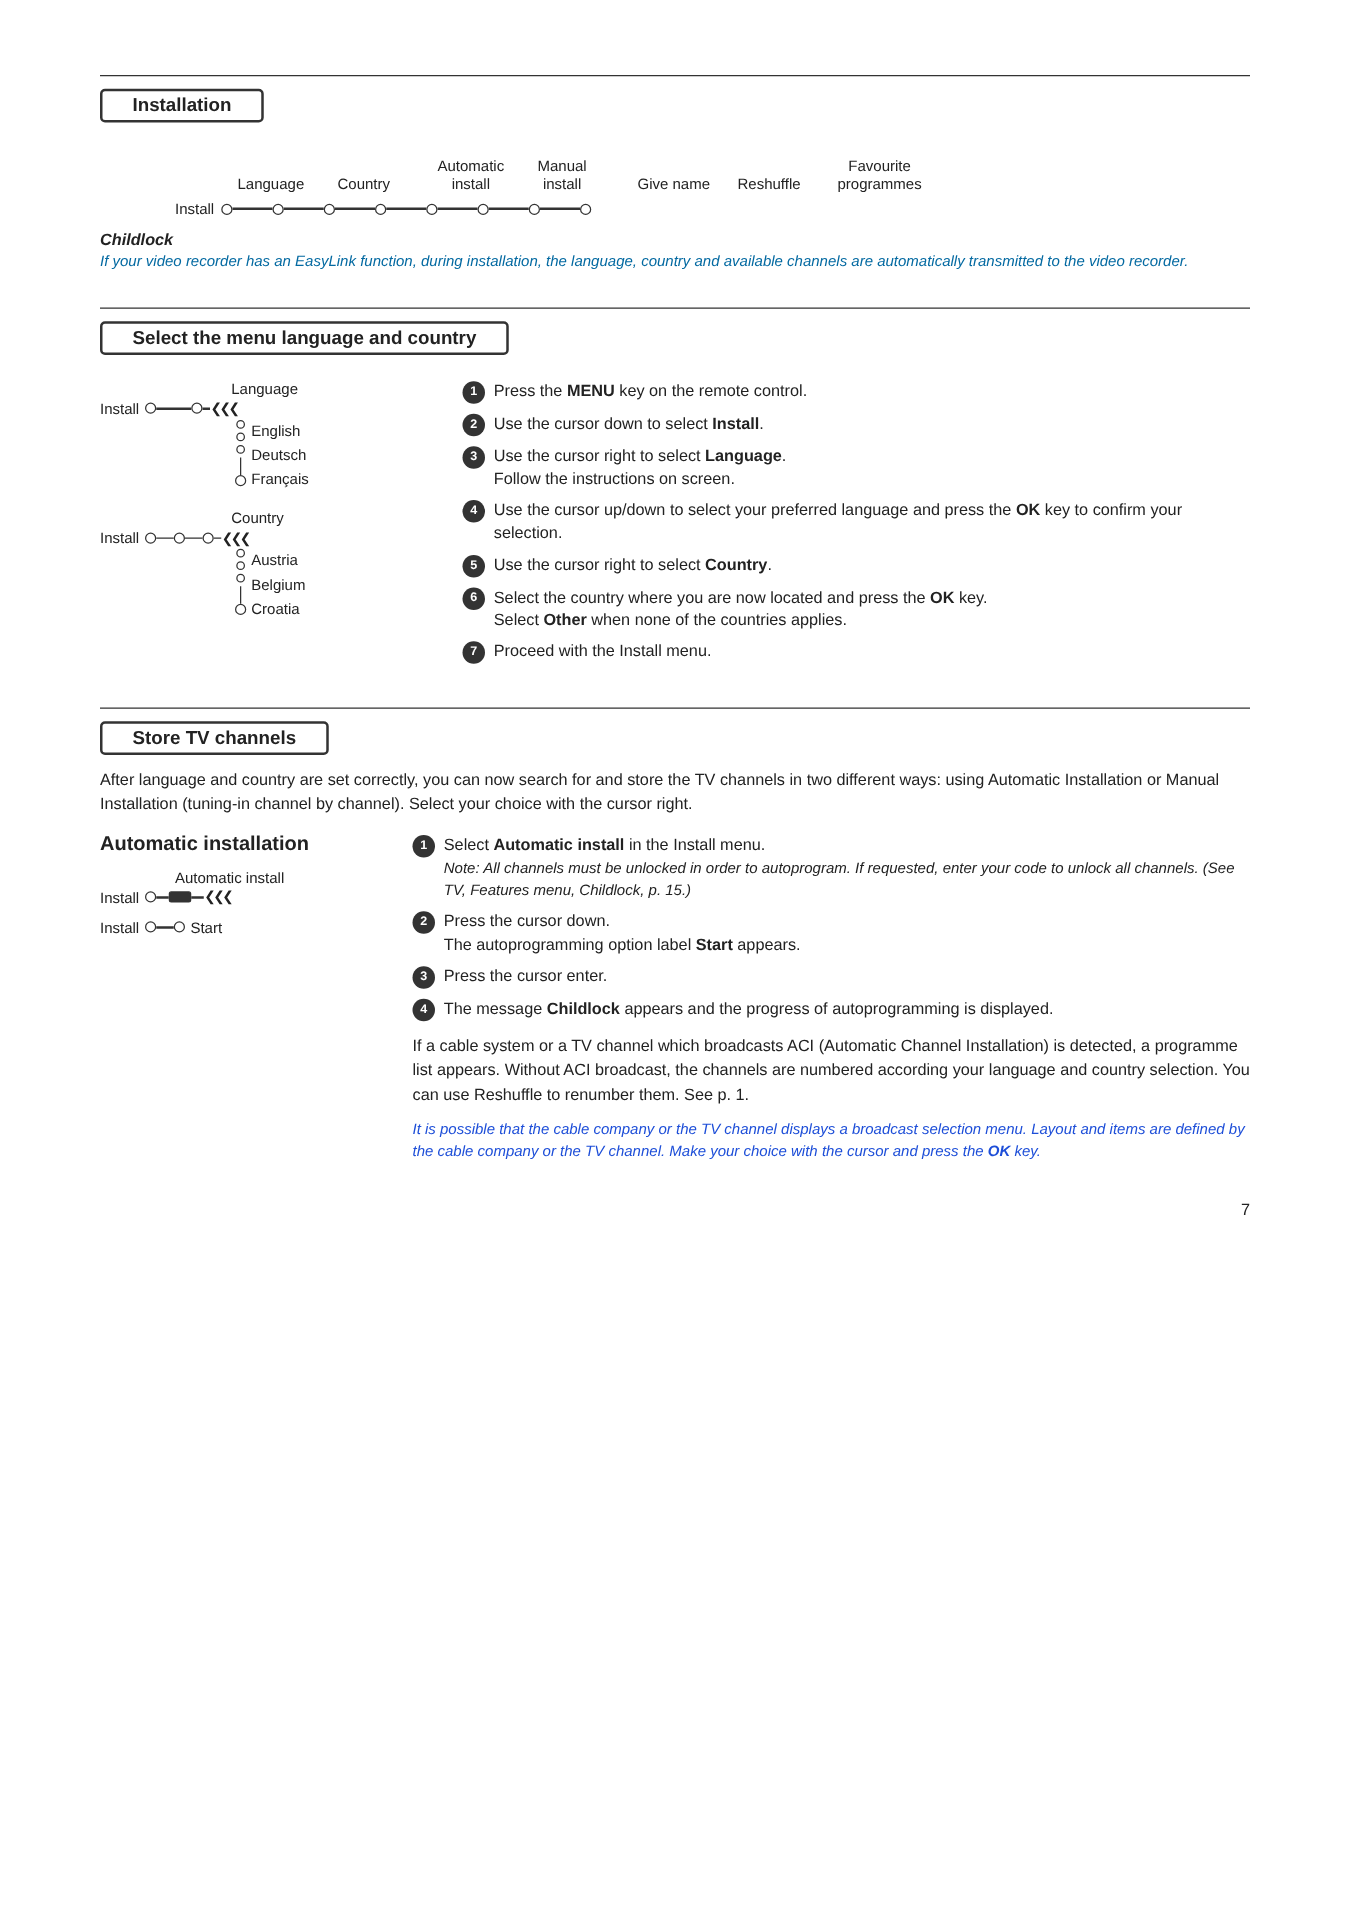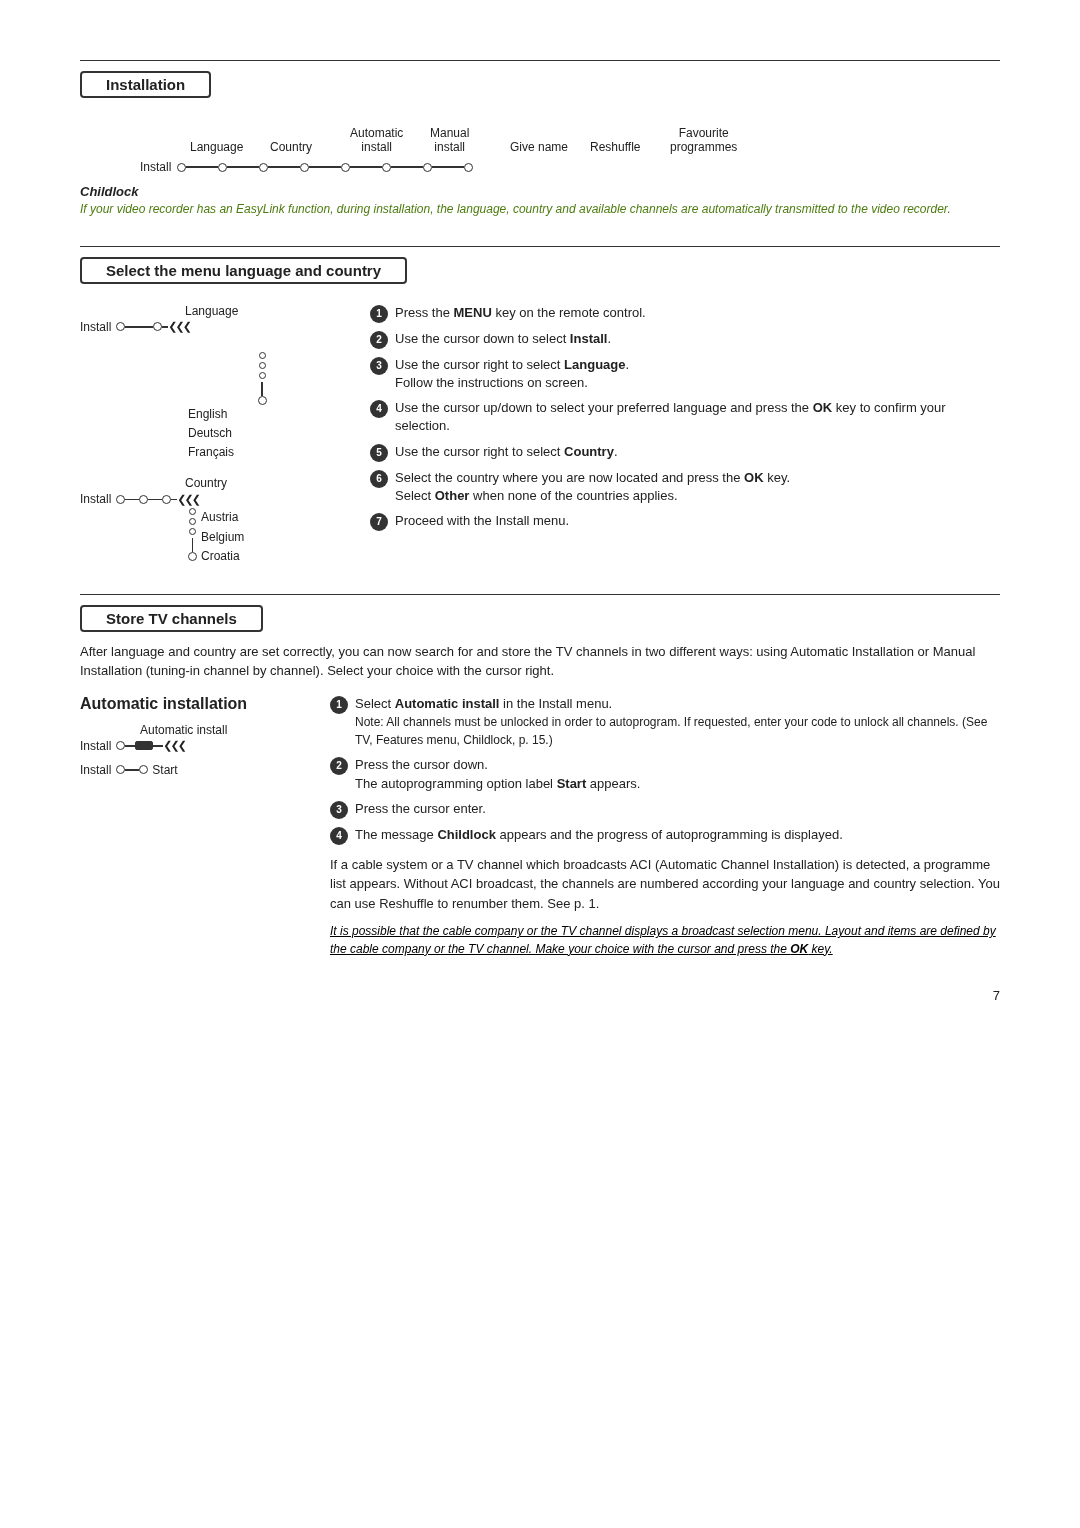--- a/index.html
+++ b/index.html
@@ -81,21 +81,21 @@
     .easylink-title {
       font-style: italic;
       font-weight: bold;
       font-size: 13px;
       margin-top: 8px;
       margin-bottom: 2px;
     }
     .easylink-text {
       font-style: italic;
       font-size: 12px;
-      color: #4d7c0f;
+      color: #0369a1;
       line-height: 1.4;
     }
 
     
     .lang-country-section {
       display: flex;
       gap: 30px;
       margin-top: 10px;
     }
     .lang-diagram-col {
@@ -168,24 +168,23 @@
     .page-num {
       text-align: right;
       font-size: 13px;
       margin-top: 30px;
     }
 
     
     .italic-note {
       font-style: italic;
       font-size: 12px;
-      color: #000000;
+      color: #1d4ed8;
       line-height: 1.45;
       margin-top: 10px;
-      text-decoration: underline;
     }
   </style>
 </head>
 <body>
 
 <div class="section-block">
   <hr class="section-line">
   <span class="section-header">Installation</span>
 
   
@@ -249,21 +248,21 @@
       <div style="font-size:12px; margin-left:105px; margin-bottom:2px;">Language</div>
       <div class="diagram-row" style="display:flex;align-items:center;margin-bottom:2px;">
         <span style="font-size:12px; margin-right:5px;">Install</span>
         <span class="dot"></span>
         <span class="line-h" style="width:28px;"></span>
         <span class="dot"></span>
         <span class="line-h" style="width:6px;"></span>
         <span style="font-size:11px; letter-spacing:-2px;">❮❮❮</span>
       </div>
 
-      <div style="display:flex; margin-left:108px; margin-top:18px;flex-direction:column;">
+      <div style="display:flex; margin-left:108px; margin-top:2px;">
         <div style="display:flex;flex-direction:column;align-items:center;margin-right:4px;">
           <div class="dot-sm" style="width:7px;height:7px;border-radius:50%;border:1.5px solid #333;background:#fff;margin-bottom:3px;"></div>
           <div class="dot-sm" style="width:7px;height:7px;border-radius:50%;border:1.5px solid #333;background:#fff;margin-bottom:3px;"></div>
           <div class="dot-sm" style="width:7px;height:7px;border-radius:50%;border:1.5px solid #333;background:#fff;margin-bottom:3px;"></div>
           <div style="width:1.5px;height:14px;background:#333;"></div>
           <div style="width:9px;height:9px;border-radius:50%;border:1.5px solid #333;background:#fff;"></div>
         </div>
         <div>
           <div style="font-size:12px;line-height:1.6;">English</div>
           <div style="font-size:12px;line-height:1.6;">Deutsch</div>
@@ -360,21 +359,21 @@
         <span class="dot"></span>
         <span style="font-size:12px; margin-left:4px;">Start</span>
       </div>
     </div>
 
     <div class="auto-instr-col">
       <div class="instr-item">
         <div class="instr-num">1</div>
         <div class="instr-text">
           Select <strong>Automatic install</strong> in the Install menu.<br>
-          <span style="font-size:12px;">Note: All channels must be unlocked in order to autoprogram. If requested, enter your code to unlock all channels. (See TV, Features menu, Childlock, p. 15.)</span>
+          <span style="font-style:italic;font-size:12px;">Note: All channels must be unlocked in order to autoprogram. If requested, enter your code to unlock all channels. (See TV, Features menu, Childlock, p. 15.)</span>
         </div>
       </div>
       <div class="instr-item">
         <div class="instr-num">2</div>
         <div class="instr-text">
           Press the cursor down.<br>
           <span>The autoprogramming option label <strong>Start</strong> appears.</span>
         </div>
       </div>
       <div class="instr-item">

